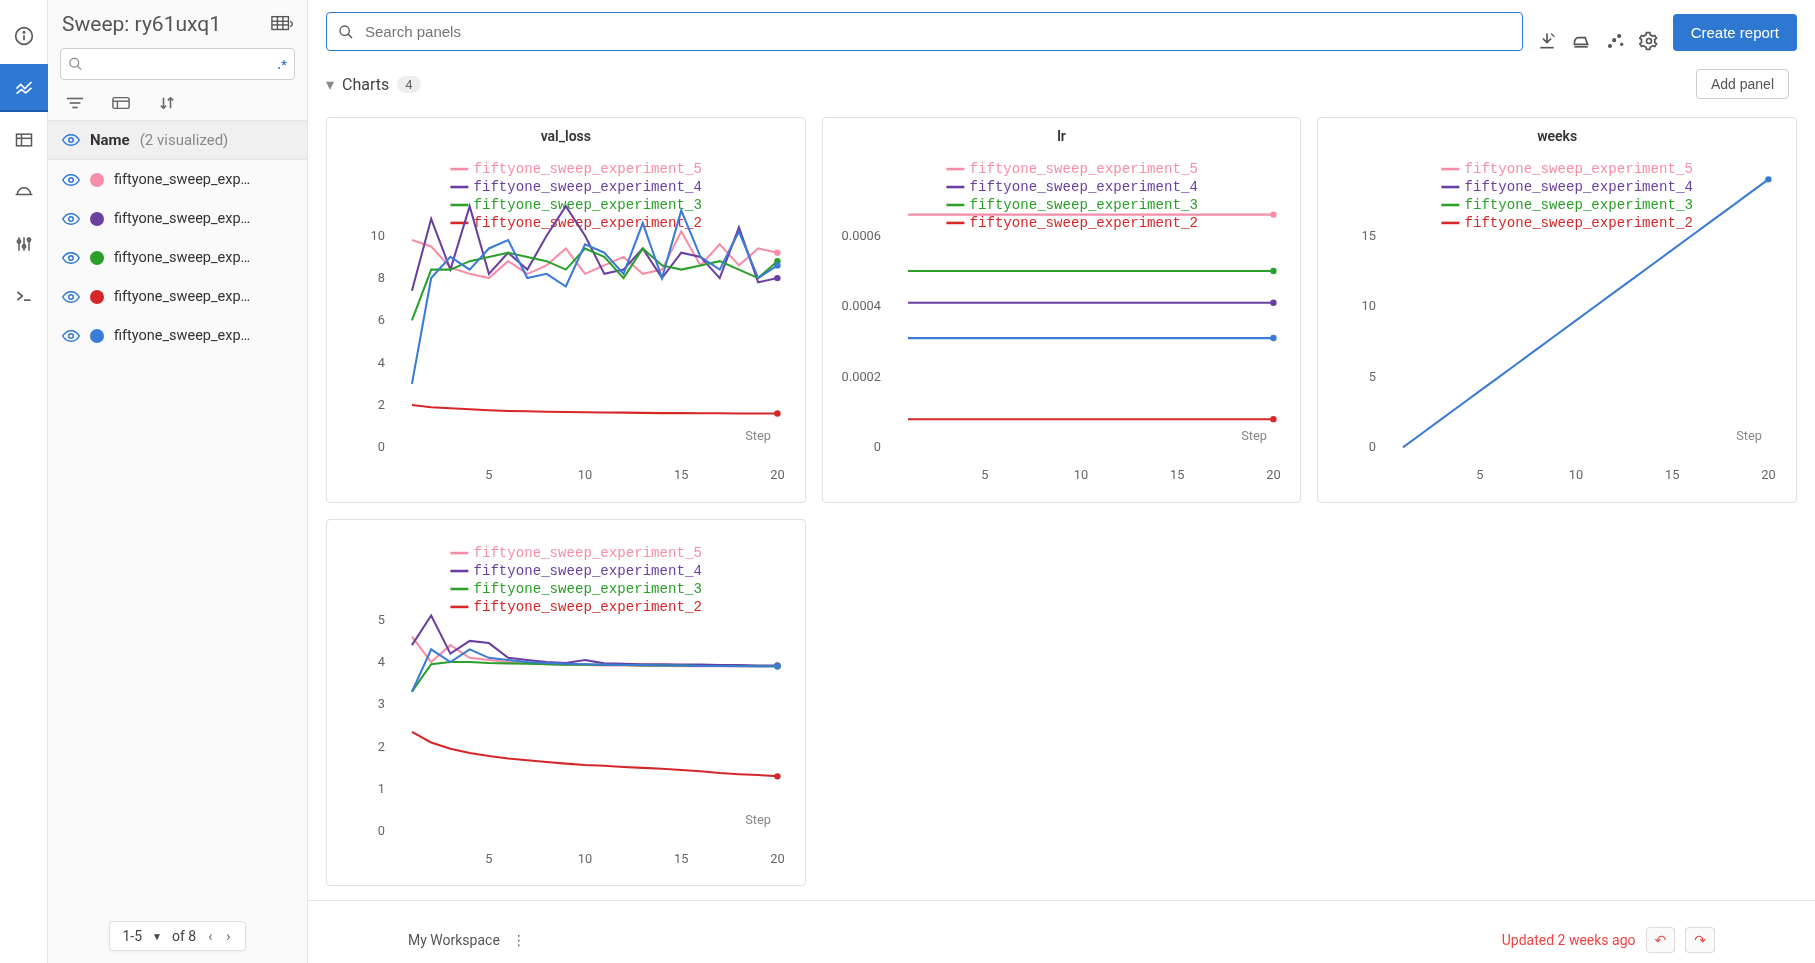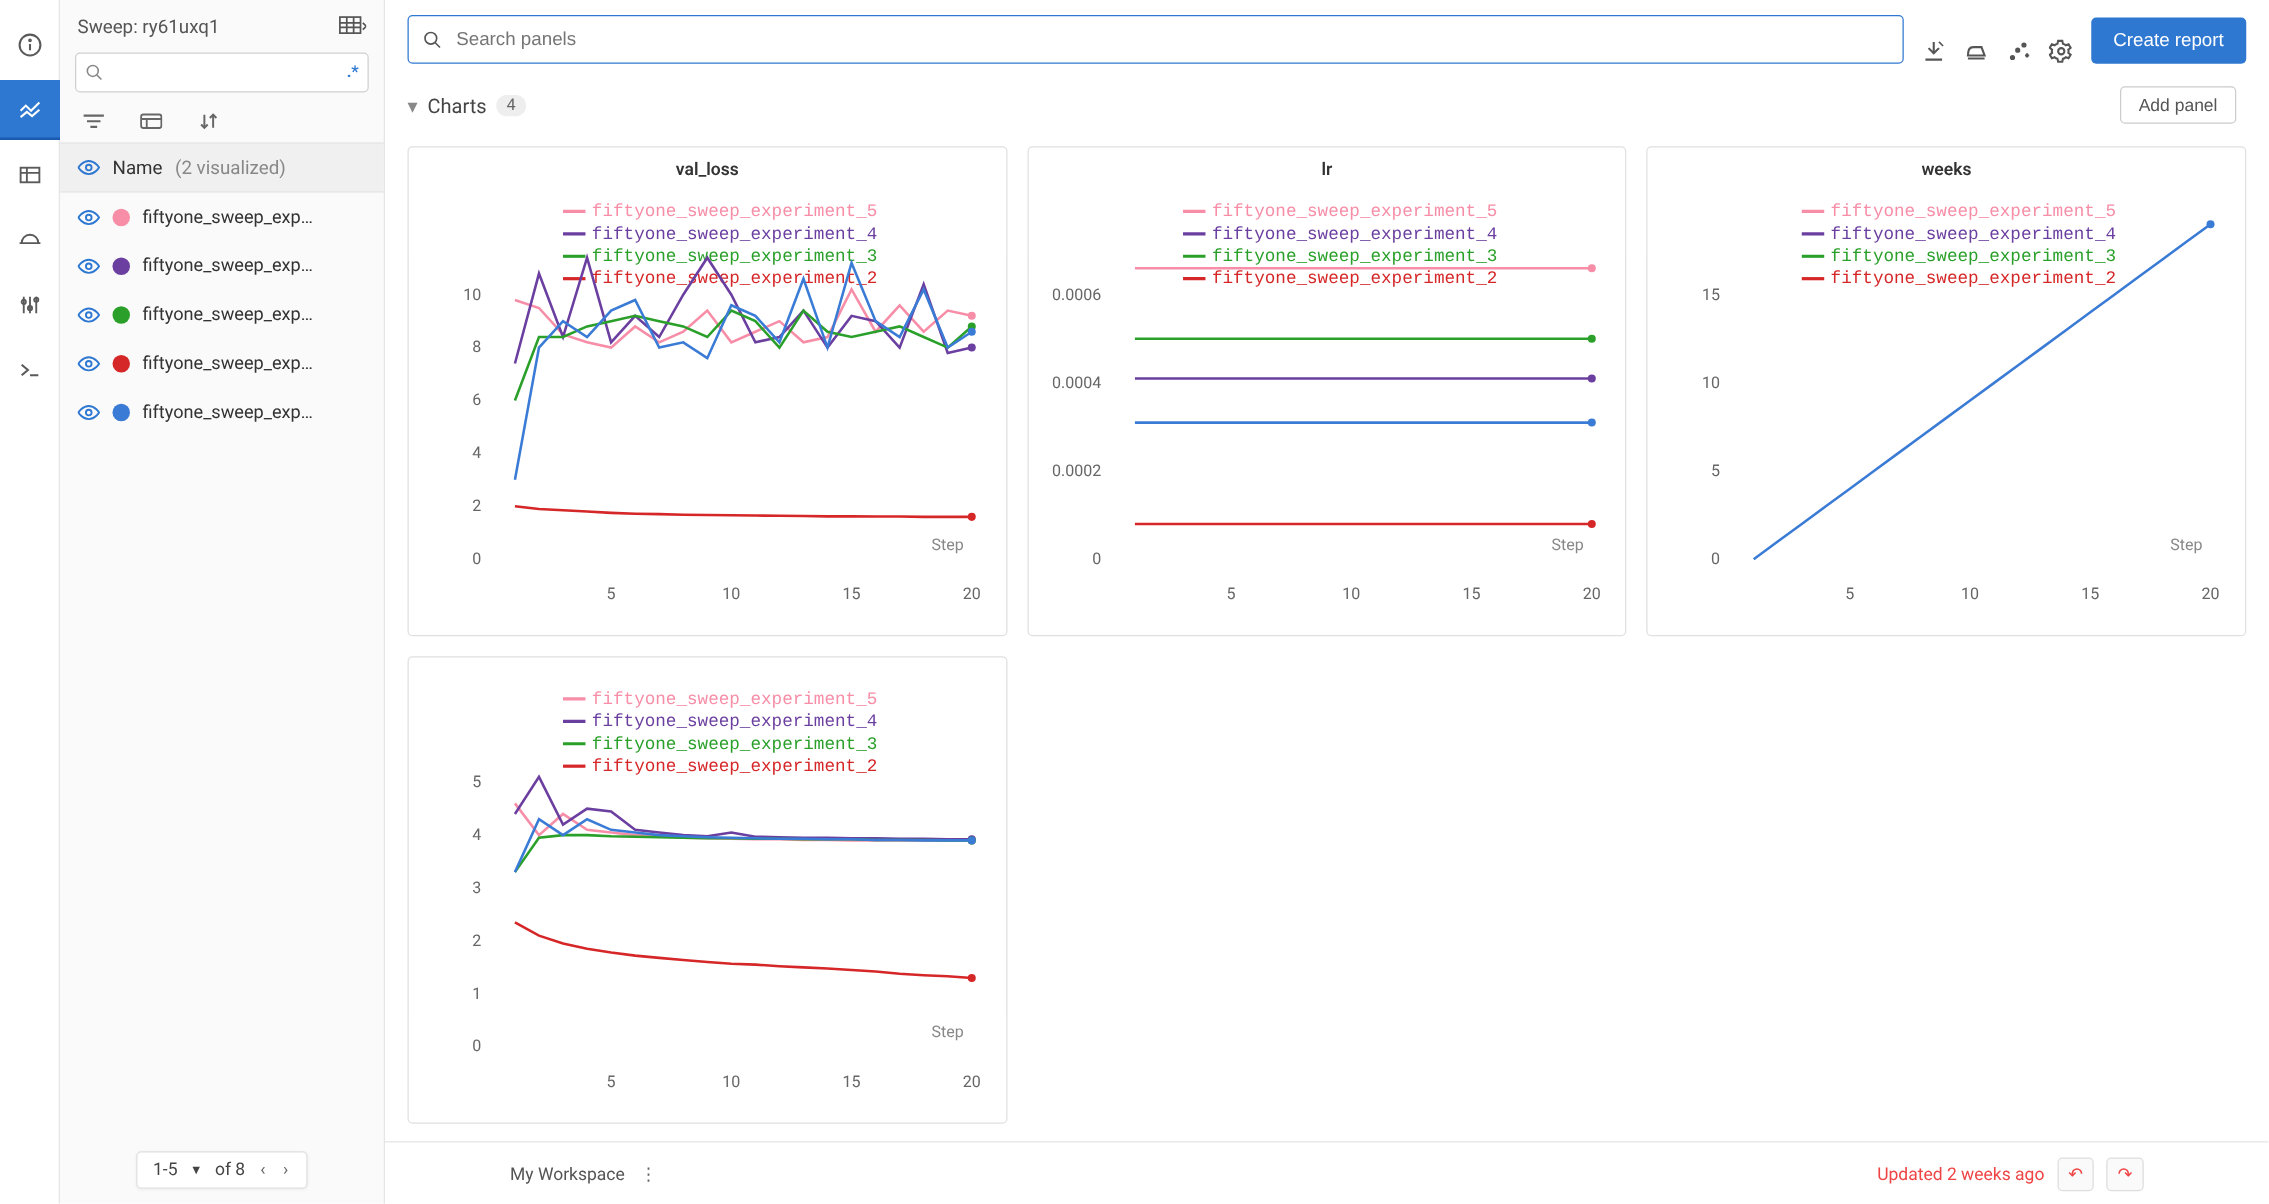--- a/index.html
+++ b/index.html
@@ -8,31 +8,31 @@
 
 
 .icon-rail { width: 48px; background: #fff; display: flex; flex-direction: column; align-items: center; padding-top: 12px; gap: 4px; border-right: 1px solid #e5e5e5; }
 .icon-rail .rail-item { width: 48px; height: 48px; display: flex; align-items: center; justify-content: center; cursor: pointer; color: #5a5a5a; }
 .icon-rail .rail-item.active { background: #2e78d2; color: #fff; border-bottom: 2px solid #1a5bb0; }
 .icon-rail svg { width: 20px; height: 20px; }
 
 
 .sidebar { width: 260px; background: #fafafa; border-right: 1px solid #e5e5e5; display: flex; flex-direction: column; }
 .sidebar-header { padding: 12px 14px 8px; display: flex; align-items: center; justify-content: space-between; }
-.sidebar-title { font-size: 15px; color: #555; font-weight: 400; }
+.sidebar-title { font-size: 21px; color: #555; font-weight: 400; }
 .sidebar-header svg { width: 22px; height: 18px; color: #555; }
 .sidebar-search { margin: 4px 12px 8px; position: relative; }
 .sidebar-search input { width: 100%; padding: 7px 32px 7px 30px; border: 1px solid #d0d0d0; border-radius: 4px; font-size: 14px; }
 .sidebar-search .sicon { position: absolute; left: 8px; top: 50%; transform: translateY(-50%); color: #888; }
 .sidebar-search .regex { position: absolute; right: 8px; top: 50%; transform: translateY(-50%); color: #2e78d2; font-weight: bold; font-size: 13px; }
 .sidebar-tools { display: flex; gap: 28px; padding: 8px 18px 10px; color: #666; }
 .sidebar-tools svg { width: 18px; height: 14px; cursor: pointer; }
 .runs-header { background: #f0f0f0; border-top: 1px solid #e5e5e5; border-bottom: 1px solid #e5e5e5; padding: 10px 14px; display: flex; align-items: center; gap: 10px; font-size: 15px; }
 .runs-header .eye { color: #2e78d2; }
-.runs-header .name { font-weight: 400; color: #333; }
+.runs-header .name { font-weight: 700; color: #333; }
 .runs-header .count { color: #888; font-weight: 400; }
 .run-list { flex: 1; overflow-y: auto; }
 .run-item { display: flex; align-items: center; gap: 10px; padding: 11px 14px; font-size: 14.5px; cursor: pointer; }
 .run-item .eye { color: #2e78d2; width: 18px; }
 .run-item .dot { width: 14px; height: 14px; border-radius: 50%; flex-shrink: 0; }
 .run-item .rname { white-space: nowrap; overflow: hidden; text-overflow: ellipsis; color: #333; }
 .pager { margin: 0 auto 12px; background: #fff; border: 1px solid #e0e0e0; border-radius: 4px; padding: 6px 12px; display: flex; align-items: center; gap: 10px; font-size: 14px; color: #444; box-shadow: 0 1px 3px rgba(0,0,0,0.05); }
 .pager .chev { cursor: pointer; color: #666; padding: 0 2px; }
 
 
@@ -47,21 +47,21 @@
 .section-head .caret { color: #888; cursor: pointer; }
 .section-head .stitle { font-size: 16px; color: #444; }
 .section-head .scount { background: #eee; border-radius: 10px; padding: 1px 8px; font-size: 13px; color: #666; }
 .section-head .spacer { flex: 1; }
 .add-panel { border: 1px solid #ccc; background: #fff; color: #555; padding: 6px 14px; border-radius: 4px; font-size: 14px; cursor: pointer; margin-right: 8px; }
 .charts-grid { padding: 14px 18px; display: grid; grid-template-columns: repeat(3, 1fr); gap: 16px; overflow-y: auto; flex: 1; }
 .panel { border: 1px solid #e0e0e0; border-radius: 4px; padding: 10px 8px 4px; background: #fff; }
 .panel-title { text-align: center; font-size: 14px; font-weight: 600; color: #333; margin-bottom: 2px; }
 .panel svg.chart { width: 100%; height: auto; display: block; }
 .legend { font-family: "Courier New", monospace; font-size: 11px; }
-.footer { border-top: 1px solid #e5e5e5; padding: 12px 100px 10px 100px; display: flex; align-items: center; justify-content: space-between; font-size: 14px; color: #555; }
+.footer { border-top: 1px solid #e5e5e5; padding: 26px 100px 10px 100px; display: flex; align-items: center; justify-content: space-between; font-size: 14px; color: #555; }
 .footer-right { display: flex; align-items: center; gap: 10px; color: #ef4444; }
 .footer-right .fbtn { border: 1px solid #ddd; border-radius: 4px; padding: 4px 8px; cursor: pointer; background: #fafafa; }
 .ws-menu { color:#666; cursor:pointer; padding:0 6px; }
 </style>
 </head>
 <body>
 
 <div class="app">
 
   <div class="icon-rail">

